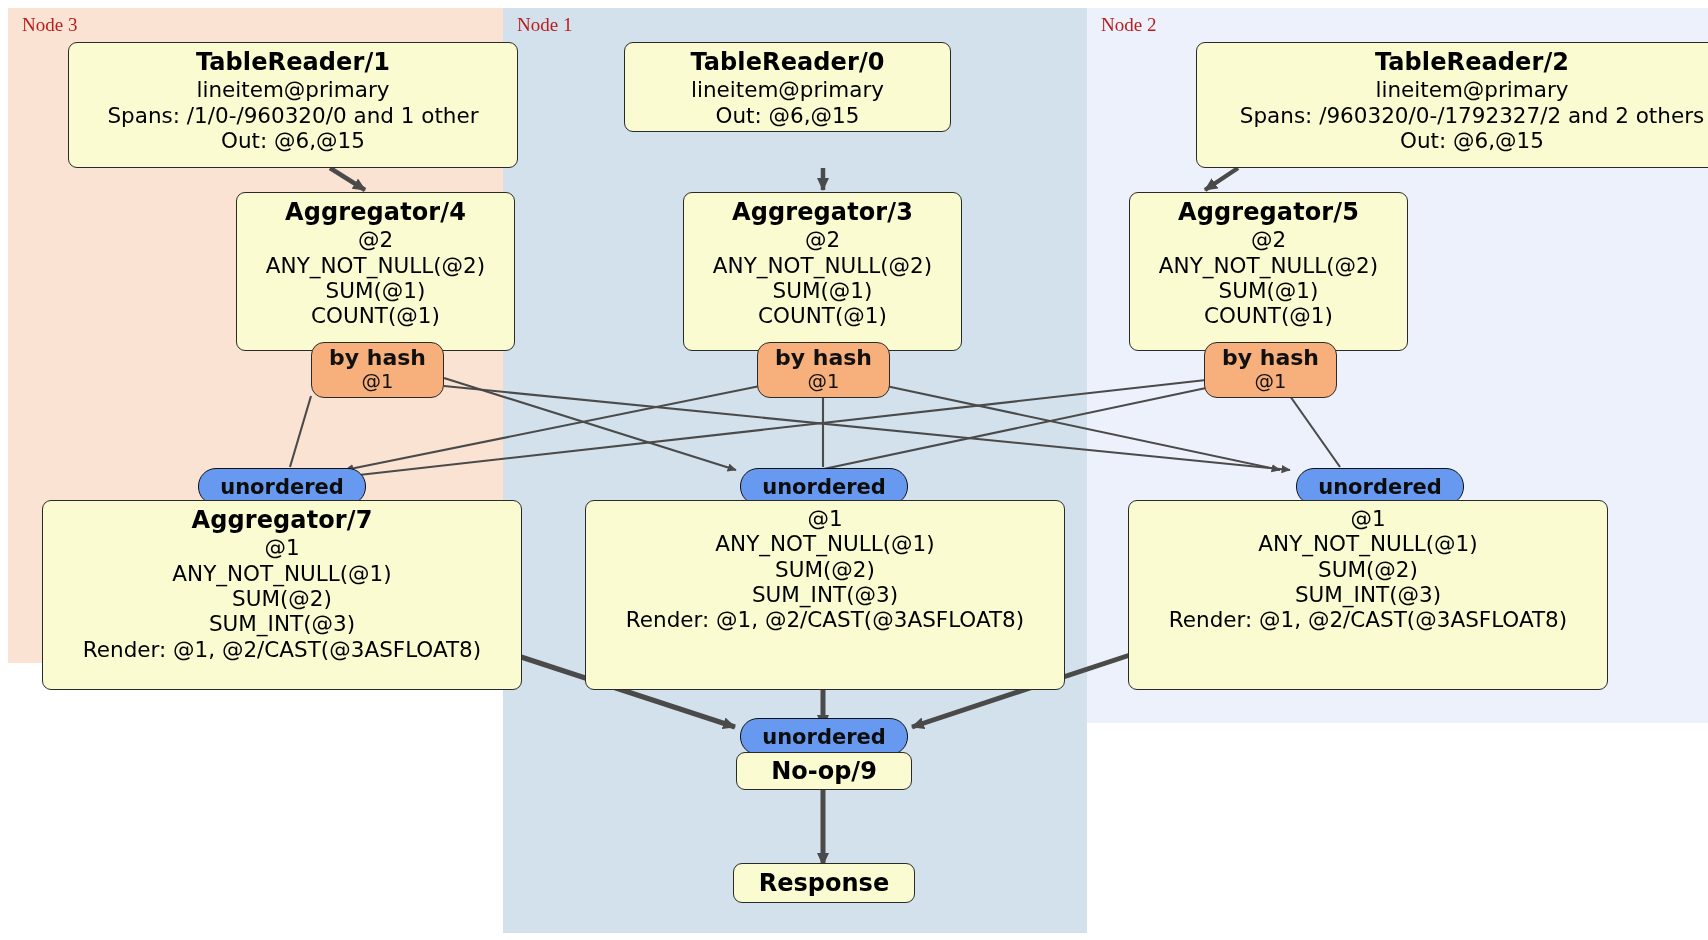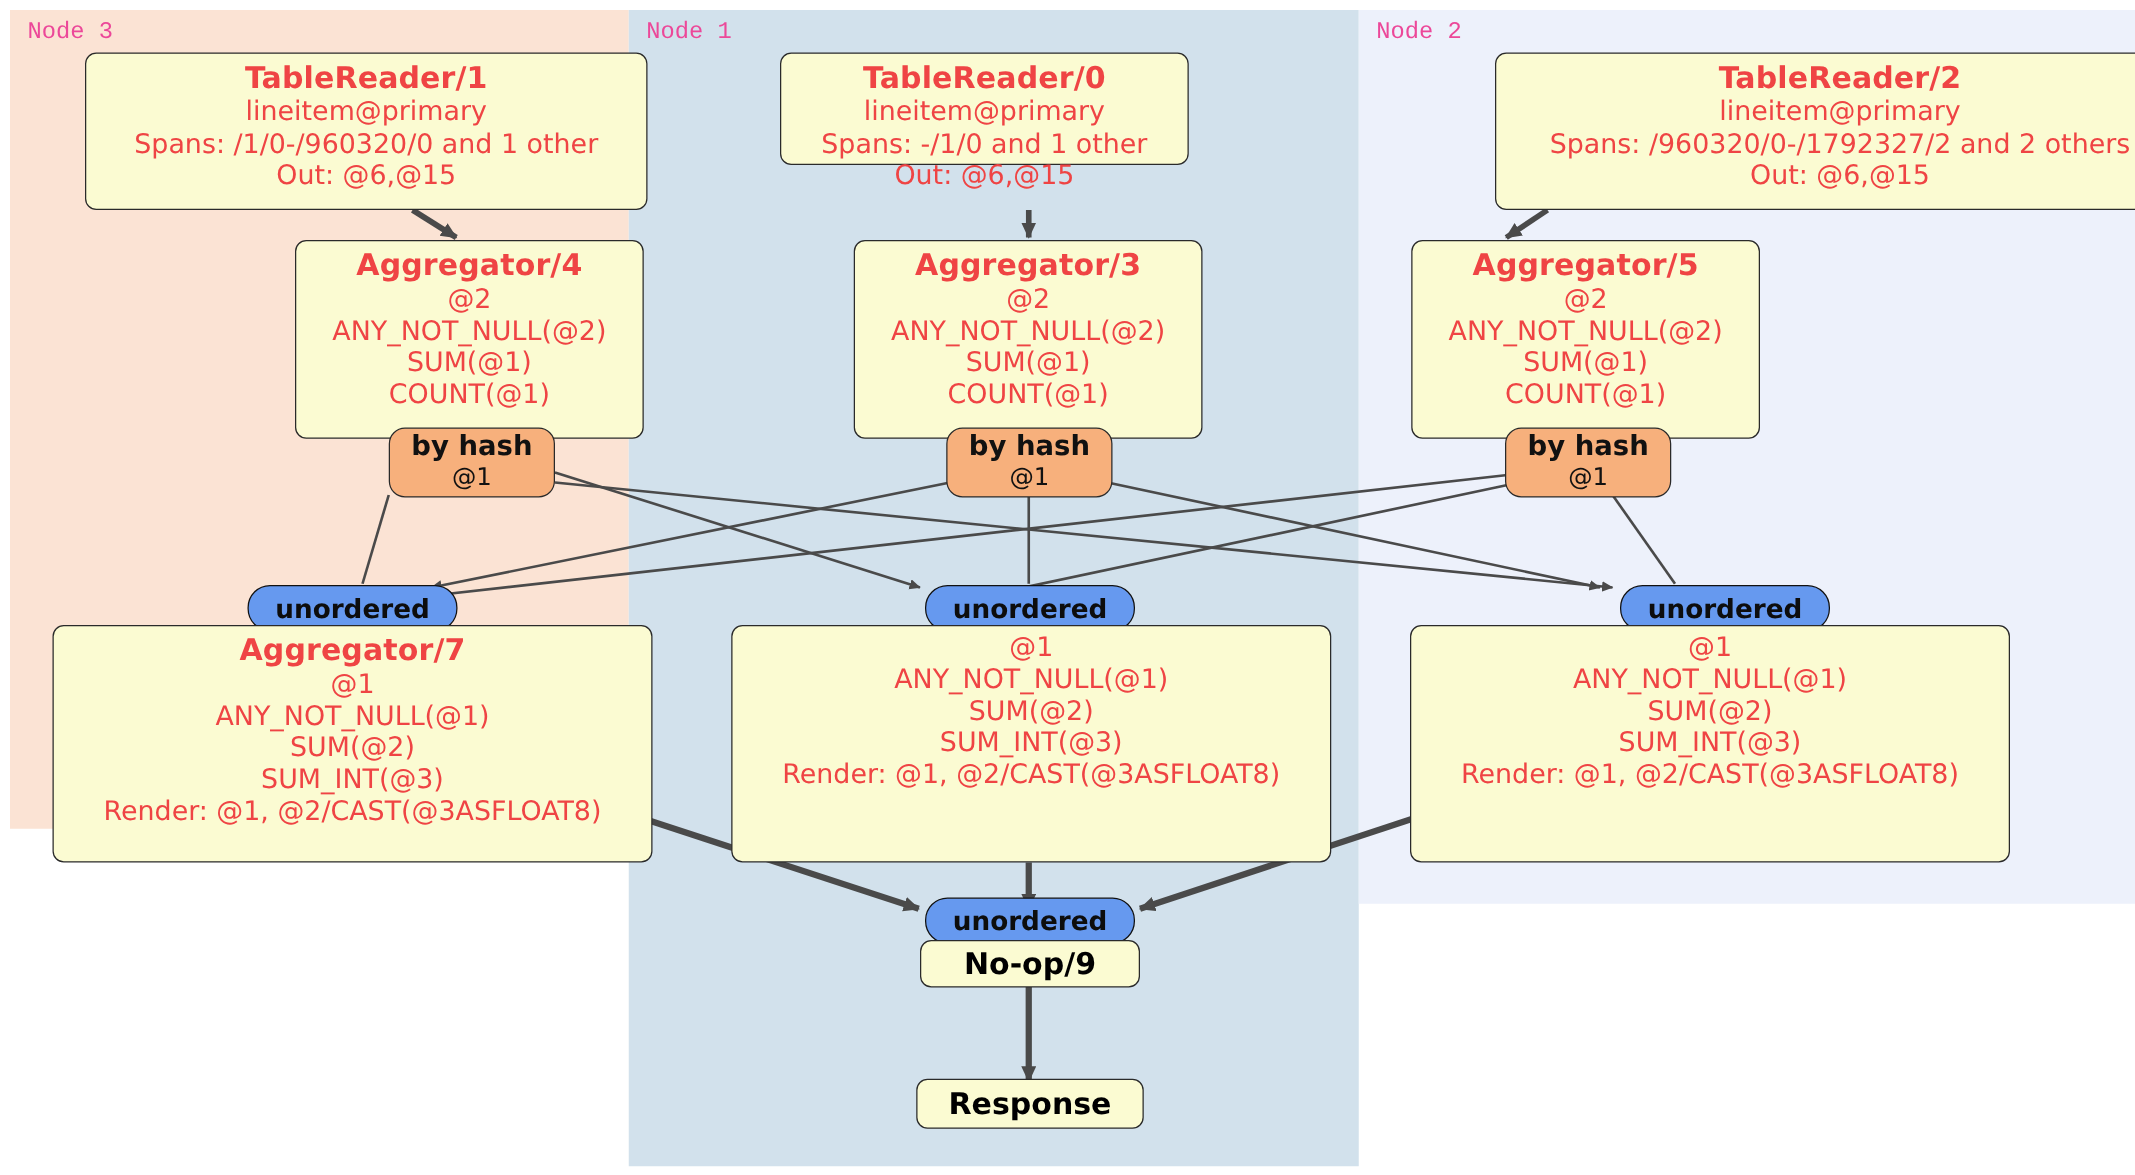--- a/index.html
+++ b/index.html
@@ -27,34 +27,34 @@
     height: 940px;
   }
   
   .node-panel {
     position: absolute;
     box-sizing: border-box;
   }
   .node-label {
     position: absolute;
     font-size: 19px;
-    color: #ec4899;
-    font-family: Liberation Mono, monospace;
+    color: #b91c1c;
+    font-family: Liberation Serif, serif;
     white-space: nowrap;
   }
   
   .proc {
     position: absolute;
     box-sizing: border-box;
     background: #fbfbd2;
     border: 1.6px solid #2a2a2a;
     border-radius: 9px;
     text-align: center;
     padding: 5px 10px 7px 10px;
-    color: #ef4444;
+    color: #000000;
     font-size: 21px;
     line-height: 1.17;
     white-space: nowrap;
   }
   .proc .ttl {
     font-weight: bold;
     font-size: 24px;
     letter-spacing: .1px;
     line-height: 1.22;
   }
@@ -162,21 +162,20 @@
   <div class="proc" style="left:68px; top:42px; width:450px; height:126px;">
     <div class="ttl">TableReader/1</div>
     <div class="ln">lineitem@primary</div>
     <div class="ln">Spans: /1/0-/960320/0 and 1 other</div>
     <div class="ln">Out: @6,@15</div>
   </div>
 
   <div class="proc" style="left:624px; top:42px; width:327px; height:90px;">
     <div class="ttl">TableReader/0</div>
     <div class="ln">lineitem@primary</div>
-    <div class="ln">Spans: -/1/0 and 1 other</div>
     <div class="ln">Out: @6,@15</div>
   </div>
 
   <div class="proc" style="left:1196px; top:42px; width:552px; height:126px;">
     <div class="ttl">TableReader/2</div>
     <div class="ln">lineitem@primary</div>
     <div class="ln">Spans: /960320/0-/1792327/2 and 2 others</div>
     <div class="ln">Out: @6,@15</div>
   </div>
 

